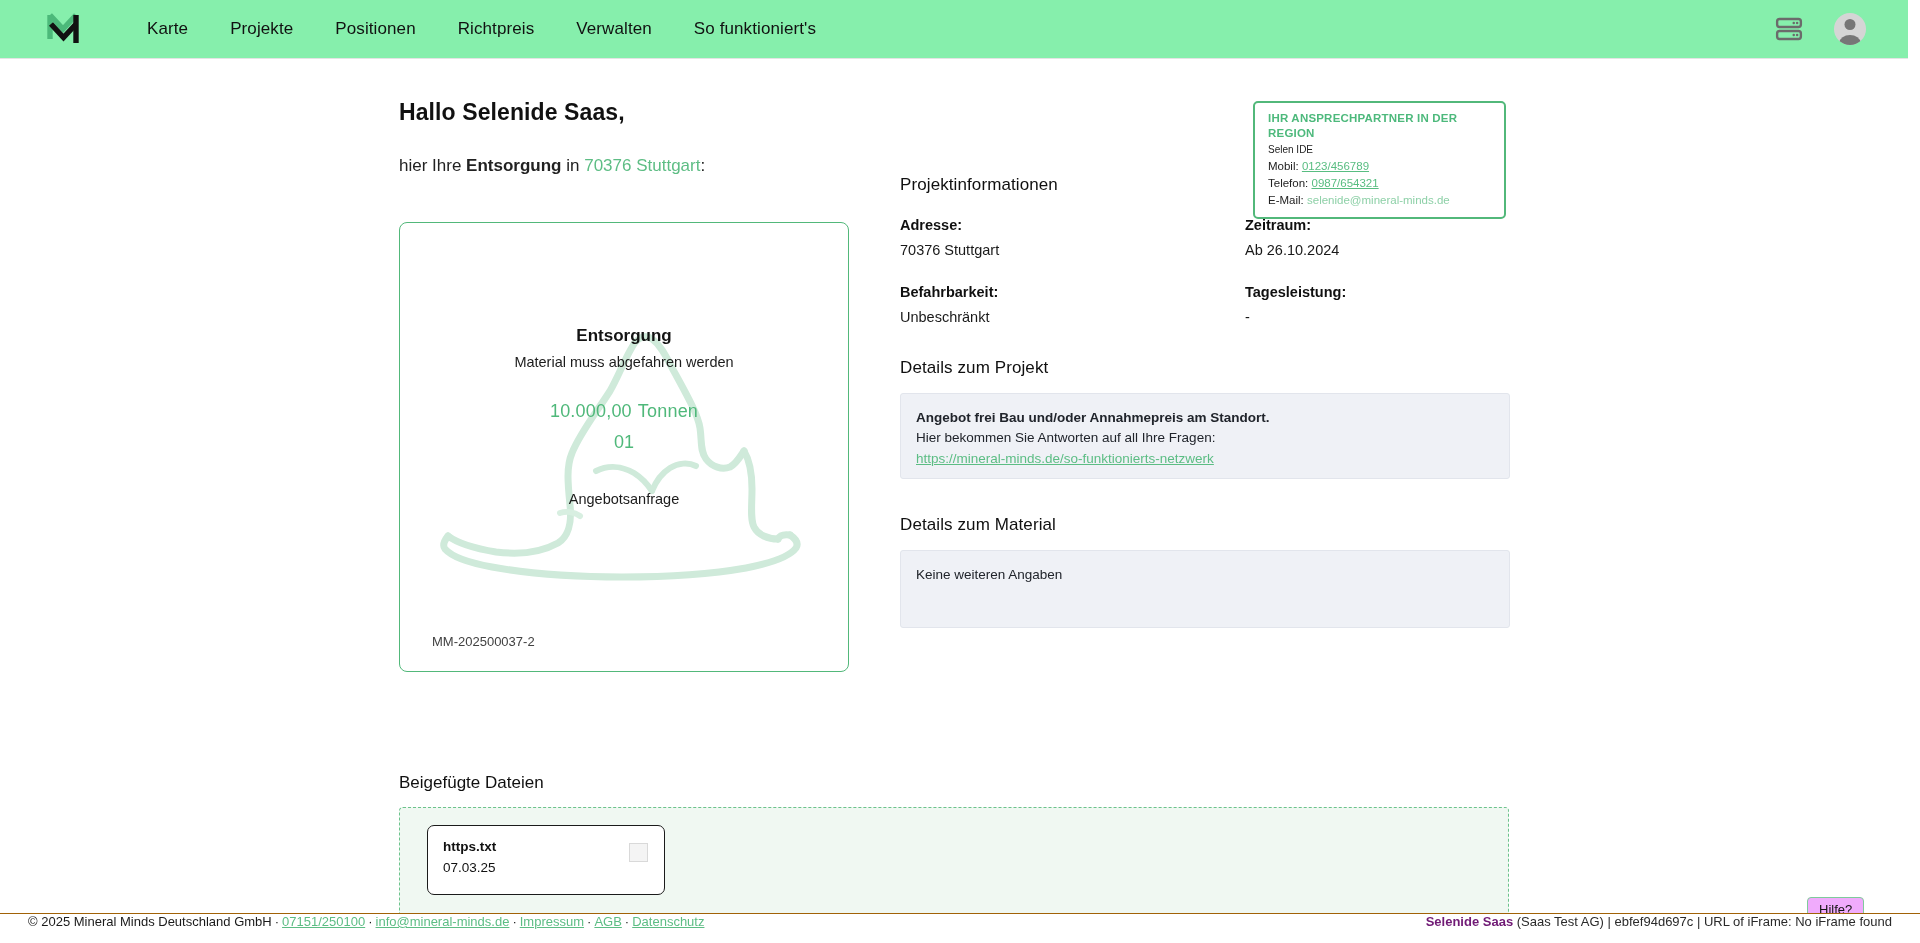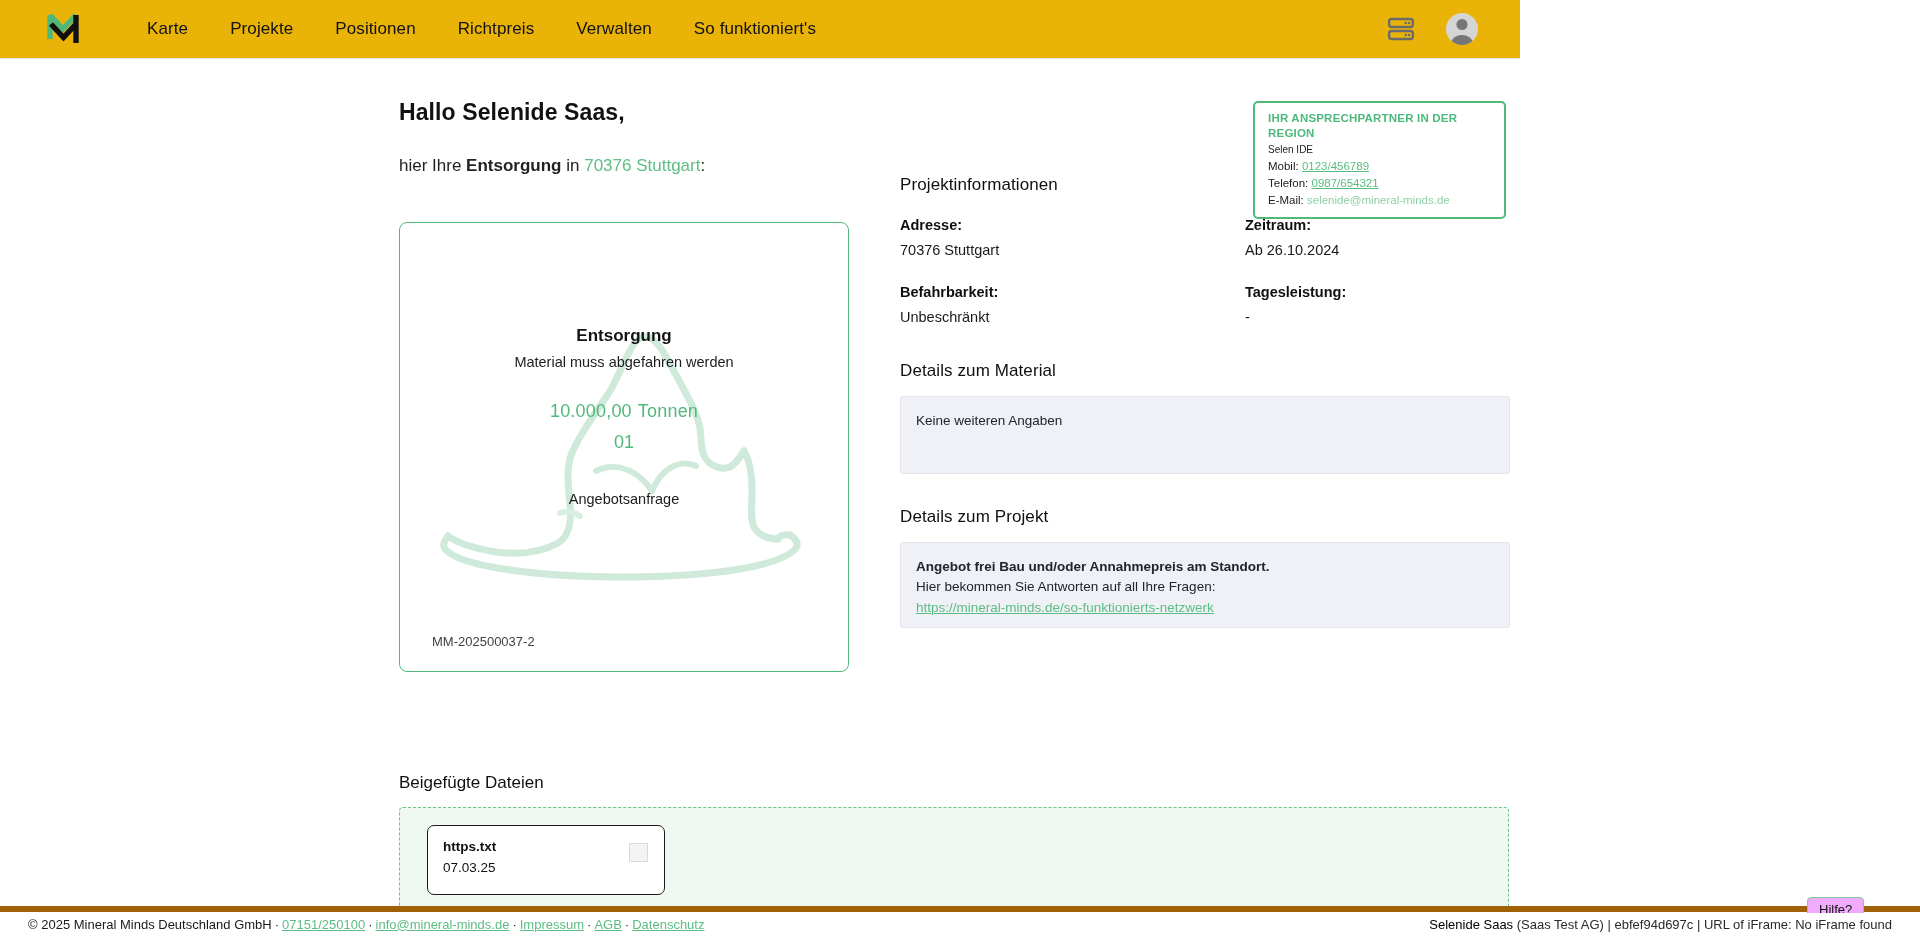--- a/index.html
+++ b/index.html
@@ -10,22 +10,22 @@
     overflow: hidden;
     background: #ffffff;
     font-family: "Liberation Sans", "DejaVu Sans", sans-serif;
     color: #1b1b1b;
     -webkit-font-smoothing: antialiased;
   }
 
   
   .header {
     position: absolute; top: 0; left: 0;
-    width: 1520px; height: 59px;
-    background: #eab308;
+    width: 1908px; height: 59px;
+    background: #86efac;
     border-bottom: 1px solid #e4e4e4;
     display: flex; align-items: center;
   }
   .logo-wrap {
     width: 48px; height: 44px;
     margin-left: 40px; margin-right: 38px;
     display: flex; align-items: center; justify-content: center;
   }
   .nav { display: flex; align-items: center; gap: 0px; }
   .nav-item {
@@ -193,36 +193,36 @@
     content:''; position:absolute; left: 31px; bottom: -6px;
     width: 0; height: 0;
     border-left: 6px solid transparent;
     border-right: 3px solid transparent;
     border-top: 7px solid #fff;
     z-index: 2;
   }
 
   
   .footer {
-    position: absolute; left: 0; bottom: 7px;
+    position: absolute; left: 0; bottom: 0;
     width: 1920px; height: 30px;
-    border-top: 6px solid #a16207;
+    border-top: 1px solid #a16207;
     background: #fff;
-    display: flex; align-items: center;
+    display: flex; 
   }
   .footer-left {
     margin-left: 28px; font-size: 13px; color: #1a1a1a; white-space: nowrap;
   }
   .footer-left a { color: #5cbd84; text-decoration: underline; }
   .footer-left .sep { color: #1a1a1a; margin: 0 3px; }
   .footer-right {
     margin-left: auto; margin-right: 28px;
     font-size: 13px; color: #2a2a2a; white-space: nowrap;
   }
-  .footer-right b { font-weight: normal; color: #000000; }
+  .footer-right b { font-weight: bold; color: #701a75; }
 </style>
 </head>
 <body>
 
 <div class="header">
   <div class="logo-wrap">
     <svg width="40" height="40" viewBox="0 0 40 40">
       <path d="M6 6 L6 30" stroke="#4cb97a" stroke-width="5.4" fill="none" stroke-linecap="butt"></path>
       <path d="M6 6 L19 20 L32 6" stroke="#4cb97a" stroke-width="5.4" fill="none" stroke-linejoin="miter"></path>
       <path d="M32 6 L32 34" stroke="#111111" stroke-width="5.4" fill="none"></path>
@@ -327,37 +327,37 @@
           <div class="info-lbl">Befahrbarkeit:</div>
           <div class="info-val">Unbeschränkt</div>
         </div>
         <div>
           <div class="info-lbl">Tagesleistung:</div>
           <div class="info-val">-</div>
         </div>
       </div>
     </div>
 
-    <div style="margin-top:36px;">
-      <div class="sec-h">Details zum Material</div>
-      <div class="panel" style="height:78px;">
-        <div class="panel-line">Keine weiteren Angaben</div>
-      </div>
-    </div>
-
     <div style="margin-top:33px;">
       <div class="sec-h">Details zum Projekt</div>
       <div class="panel" style="height:86px;">
         <div class="panel-line b">Angebot frei Bau und/oder Annahmepreis am Standort.</div>
         <div class="panel-line">Hier bekommen Sie Antworten auf all Ihre Fragen:</div>
         <div class="panel-line">
           <a href="#">https://mineral-minds.de/so-funktionierts-netzwerk</a>
         </div>
       </div>
     </div>
+
+    <div style="margin-top:36px;">
+      <div class="sec-h">Details zum Material</div>
+      <div class="panel" style="height:78px;">
+        <div class="panel-line">Keine weiteren Angaben</div>
+      </div>
+    </div>
   </div>
 
   <div class="files-h">Beigefügte Dateien</div>
   <div class="dropzone">
     <div class="file-card">
       <div class="file-name">https.txt</div>
       <div class="file-date">07.03.25</div>
       <div class="file-thumb"></div>
     </div>
   </div>

